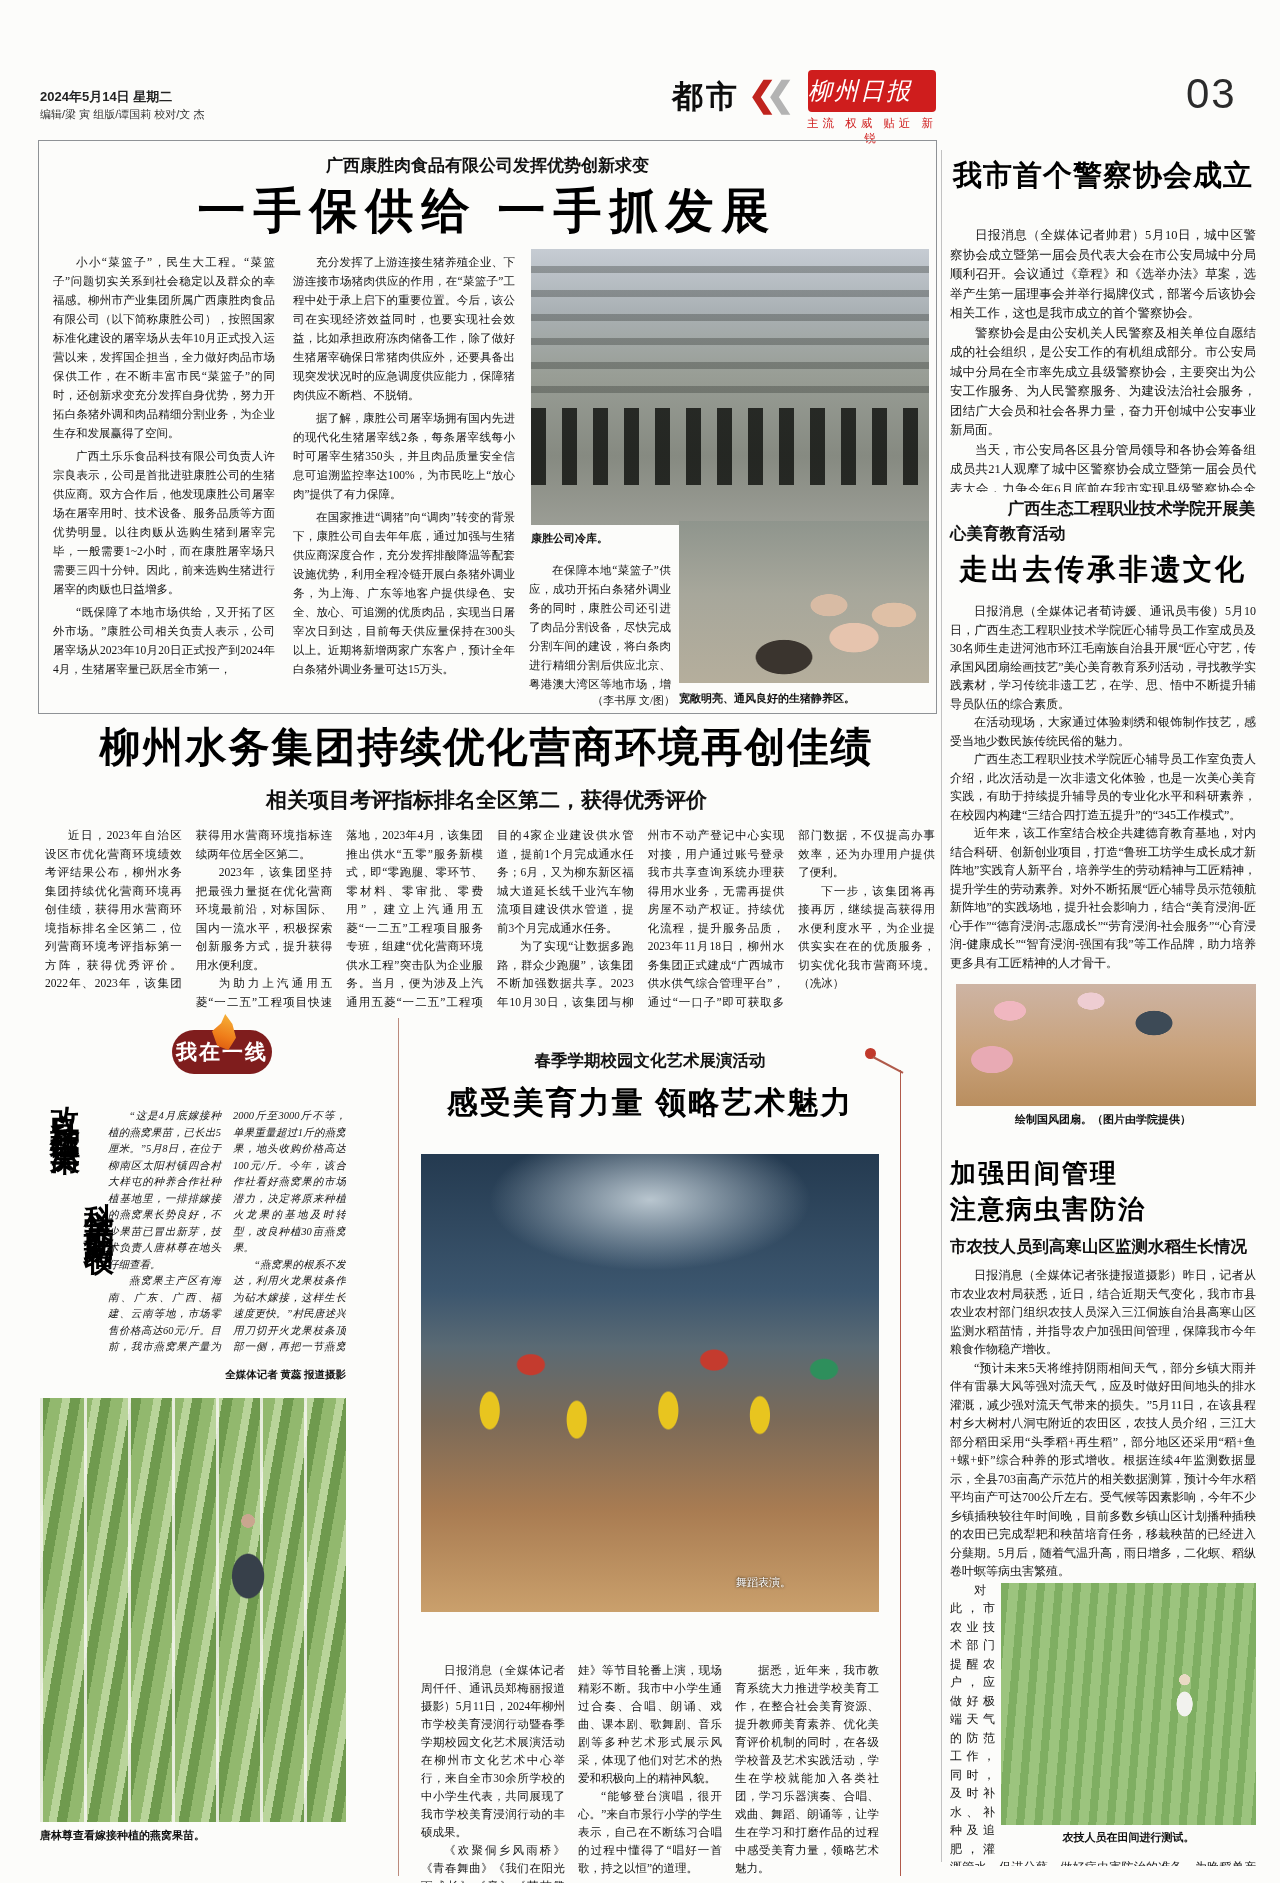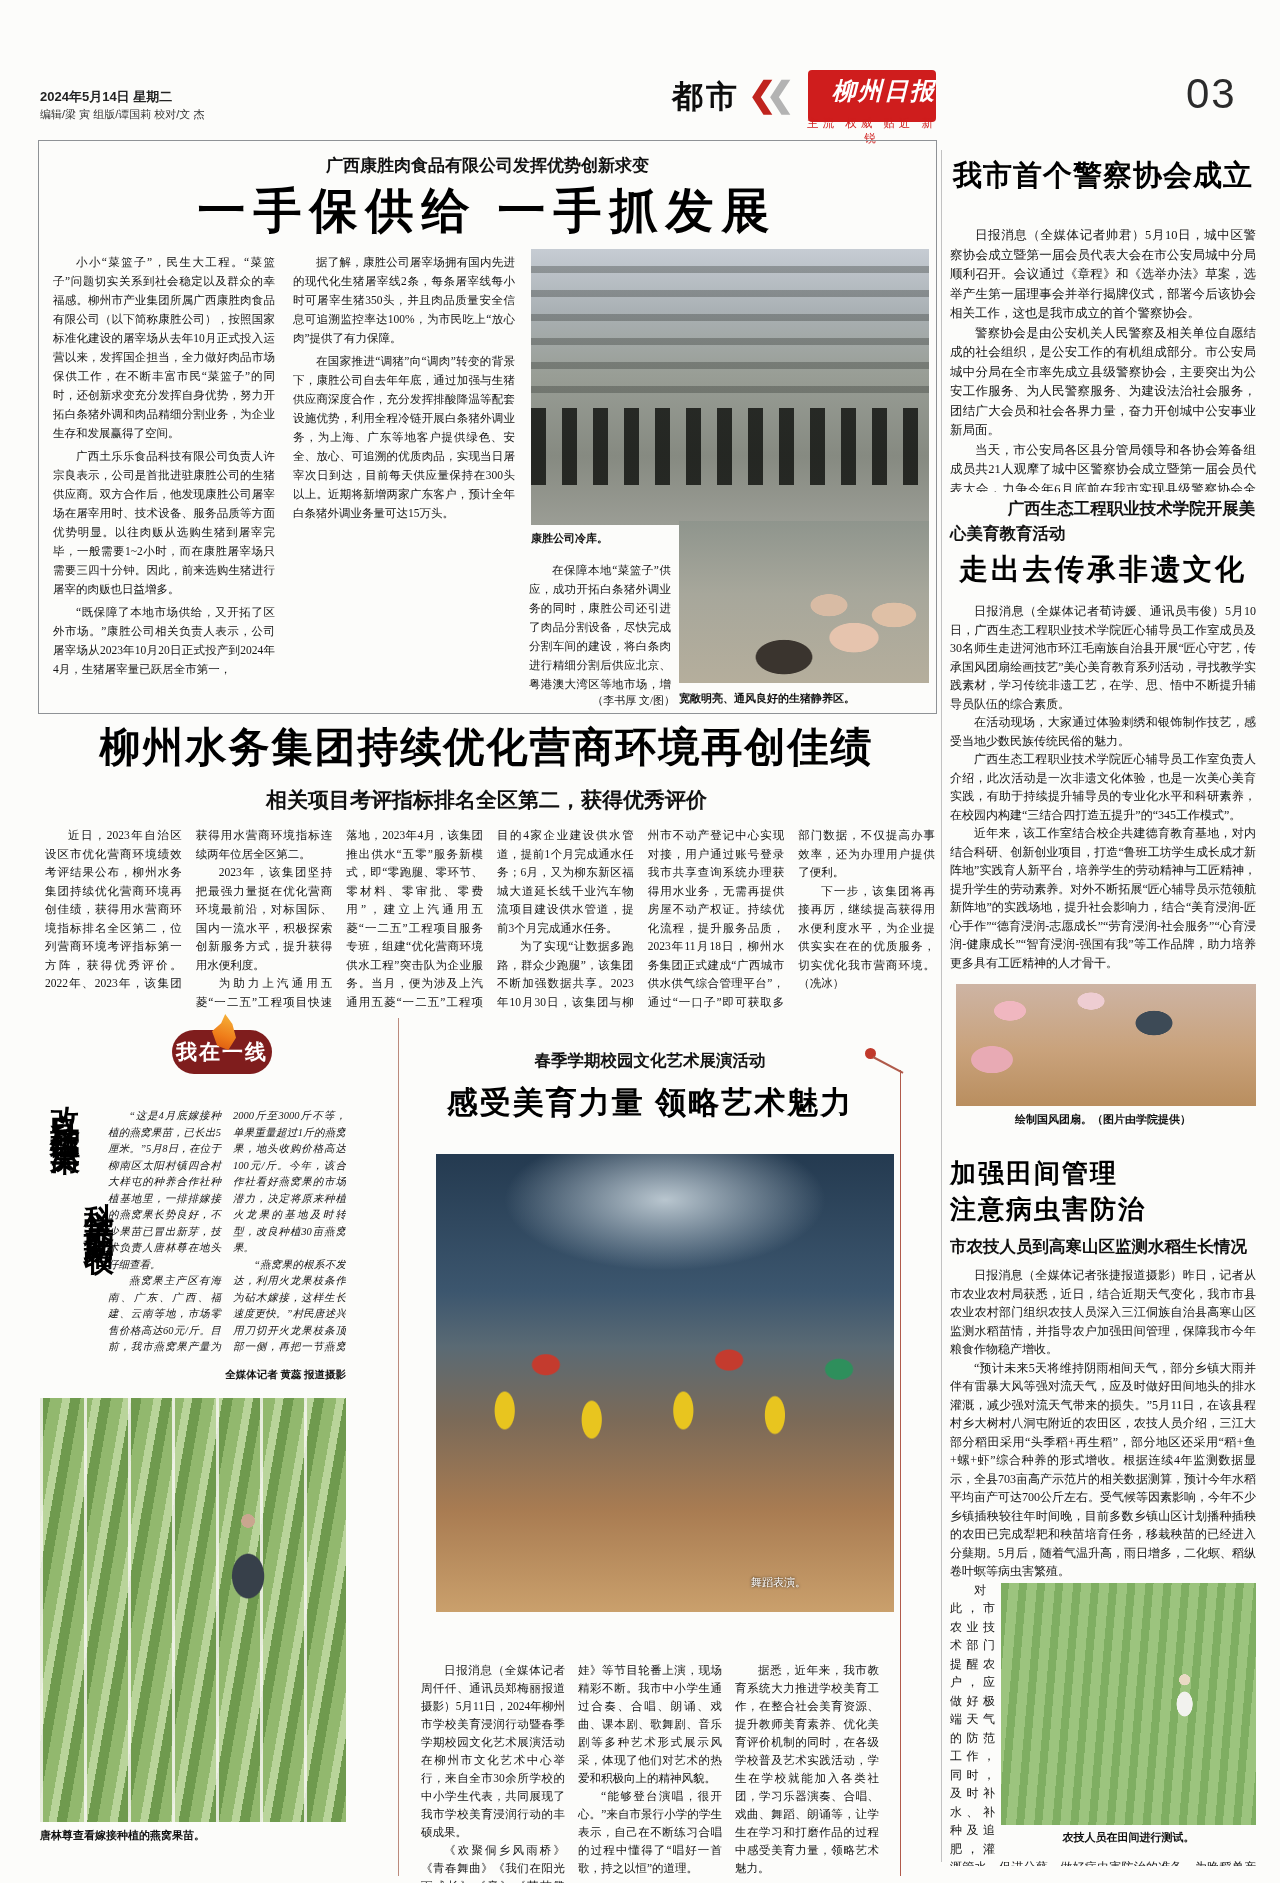--- a/index.html
+++ b/index.html
@@ -10,22 +10,22 @@
   .hide-ov{overflow:hidden;}
   .sans{font-family:"Liberation Sans","DejaVu Sans",sans-serif;}
 
   
   .date-line{left:40px;top:88px;font-size:13px;font-weight:700;color:#222;}
   .editors{left:40px;top:107px;font-size:11px;color:#333;}
   .section-name{left:672px;top:76px;font-size:31px;font-weight:700;color:#0d0d0d;letter-spacing:3px;}
   .chev{top:78px;font-size:34px;font-weight:700;line-height:1;}
   .chev1{left:748px;color:#c0241e;}
   .chev2{left:766px;color:#b3b3b3;}
-  .masthead{left:808px;top:70px;width:128px;height:52px;background:#cf1d1d;border-radius:4px;
-            color:#fff;font-size:24px;font-weight:700;font-style:italic;line-height:42px;text-align:right;letter-spacing:2px;}
+  .masthead{left:808px;top:70px;width:128px;height:42px;background:#cf1d1d;border-radius:4px;
+            color:#fff;font-size:24px;font-weight:400;font-style:italic;line-height:42px;text-align:left;letter-spacing:2px;}
   .tagline{left:806px;top:116px;width:132px;font-size:11.5px;color:#cf1d1d;letter-spacing:4px;text-align:center;}
   .page-num{left:1186px;top:70px;font-size:42px;color:#2b2b2b;letter-spacing:2px;}
 
   
   .boxA{left:38px;top:140px;width:897px;height:572px;border:1px solid #8f9296;}
   .boxA .kicker{position:absolute;left:0;top:13px;width:100%;text-align:center;font-size:17px;font-weight:700;color:#111;}
   .boxA .headline{position:absolute;left:0;top:38px;width:100%;text-align:center;font-size:48px;font-weight:900;letter-spacing:8px;color:#000;}
   .newscol{position:absolute;font-size:11.5px;line-height:19px;}
   .newscol p{margin:4px;text-indent:2em;}
   .colA1{left:10px;top:108px;width:230px;height:452px;}
@@ -62,21 +62,21 @@
   .ph-dance{left:22px;top:136px;width:458px;height:458px;
     background-image:
       radial-gradient(50% 22% at 50% 10%, #b9c6cf 0%, rgba(60,80,100,0) 70%),
       radial-gradient(16px 30px at 15% 56%, #e8c51f 60%, rgba(0,0,0,0) 66%),
       radial-gradient(16px 30px at 34% 58%, #e8c51f 60%, rgba(0,0,0,0) 66%),
       radial-gradient(16px 30px at 54% 56%, #e8c51f 60%, rgba(0,0,0,0) 66%),
       radial-gradient(16px 30px at 74% 57%, #e8c51f 60%, rgba(0,0,0,0) 66%),
       radial-gradient(24px 18px at 24% 46%, #c43b2e 55%, rgba(0,0,0,0) 62%),
       radial-gradient(24px 18px at 64% 45%, #c43b2e 55%, rgba(0,0,0,0) 62%),
       radial-gradient(24px 18px at 88% 47%, #2e8f5c 55%, rgba(0,0,0,0) 62%),
-      linear-gradient(180deg,#243a50 0%,#3c566e 30%,#5a6a74 42%,#7b6a58 58%,#a97c52 78%,#caa06c 100%); margin-left: 15px;}
+      linear-gradient(180deg,#243a50 0%,#3c566e 30%,#5a6a74 42%,#7b6a58 58%,#a97c52 78%,#caa06c 100%);}
   .ph-fruit{left:40px;top:1398px;width:306px;height:424px;
     background-image:
       radial-gradient(11px 11px at 68% 29%, #c9a68f 60%, rgba(0,0,0,0) 64%),
       radial-gradient(26px 36px at 68% 42%, #37404a 60%, rgba(0,0,0,0) 64%),
       repeating-linear-gradient(90deg, rgba(246,246,240,.85) 0 3px, rgba(0,0,0,0) 3px 44px),
       repeating-linear-gradient(100deg, #6f9a4e 0 10px, #92b86e 10px 22px, #b9d49a 22px 30px),
       linear-gradient(180deg,#dfe8d2 0%, #a9c488 100%);}
   .ph-paddy{width:255px;height:242px;
     background-image:
       radial-gradient(9px 9px at 72% 40%, #e9d9c4 60%, rgba(0,0,0,0) 64%),
@@ -154,20 +154,21 @@
 
   <div class="abs boxA">
     <div class="kicker">广西康胜肉食品有限公司发挥优势创新求变</div>
     <div class="headline">一手保供给  一手抓发展</div>
     <div class="newscol colA1 justify hide-ov">
         <p>小小“菜篮子”，民生大工程。“菜篮子”问题切实关系到社会稳定以及群众的幸福感。柳州市产业集团所属广西康胜肉食品有限公司（以下简称康胜公司），按照国家标准化建设的屠宰场从去年10月正式投入运营以来，发挥国企担当，全力做好肉品市场保供工作，在不断丰富市民“菜篮子”的同时，还创新求变充分发挥自身优势，努力开拓白条猪外调和肉品精细分割业务，为企业生存和发展赢得了空间。</p>
         <p>广西土乐乐食品科技有限公司负责人许宗良表示，公司是首批进驻康胜公司的生猪供应商。双方合作后，他发现康胜公司屠宰场在屠宰用时、技术设备、服务品质等方面优势明显。以往肉贩从选购生猪到屠宰完毕，一般需要1~2小时，而在康胜屠宰场只需要三四十分钟。因此，前来选购生猪进行屠宰的肉贩也日益增多。</p>
         <p>“既保障了本地市场供给，又开拓了区外市场。”康胜公司相关负责人表示，公司屠宰场从2023年10月20日正式投产到2024年4月，生猪屠宰量已跃居全市第一，</p>
       </div>
     <div class="newscol colA2 justify hide-ov">
+        <p>充分发挥了上游连接生猪养殖企业、下游连接市场猪肉供应的作用，在“菜篮子”工程中处于承上启下的重要位置。今后，该公司在实现经济效益同时，也要实现社会效益，比如承担政府冻肉储备工作，除了做好生猪屠宰确保日常猪肉供应外，还要具备出现突发状况时的应急调度供应能力，保障猪肉供应不断档、不脱销。</p>
         <p>据了解，康胜公司屠宰场拥有国内先进的现代化生猪屠宰线2条，每条屠宰线每小时可屠宰生猪350头，并且肉品质量安全信息可追溯监控率达100%，为市民吃上“放心肉”提供了有力保障。</p>
         <p>在国家推进“调猪”向“调肉”转变的背景下，康胜公司自去年年底，通过加强与生猪供应商深度合作，充分发挥排酸降温等配套设施优势，利用全程冷链开展白条猪外调业务，为上海、广东等地客户提供绿色、安全、放心、可追溯的优质肉品，实现当日屠宰次日到达，目前每天供应量保持在300头以上。近期将新增两家广东客户，预计全年白条猪外调业务量可达15万头。</p>
       </div>
     <div class="ph ph-cold" style="left:492px;top:108px;"></div>
     <div class="abs cap capA1">康胜公司冷库。</div>
     <div class="newscol colA3 justify hide-ov">
         <p>在保障本地“菜篮子”供应，成功开拓白条猪外调业务的同时，康胜公司还引进了肉品分割设备，尽快完成分割车间的建设，将白条肉进行精细分割后供应北京、粤港澳大湾区等地市场，增加白条肉附加值，实现精细化、肉品品牌化经营，促进公司营收增长，助力我市经济高质量发展。</p>
       </div>
     <div class="abs bylineA">（李书厚 文/图）</div>
     <div class="ph ph-pigs" style="left:640px;top:380px;"></div>

